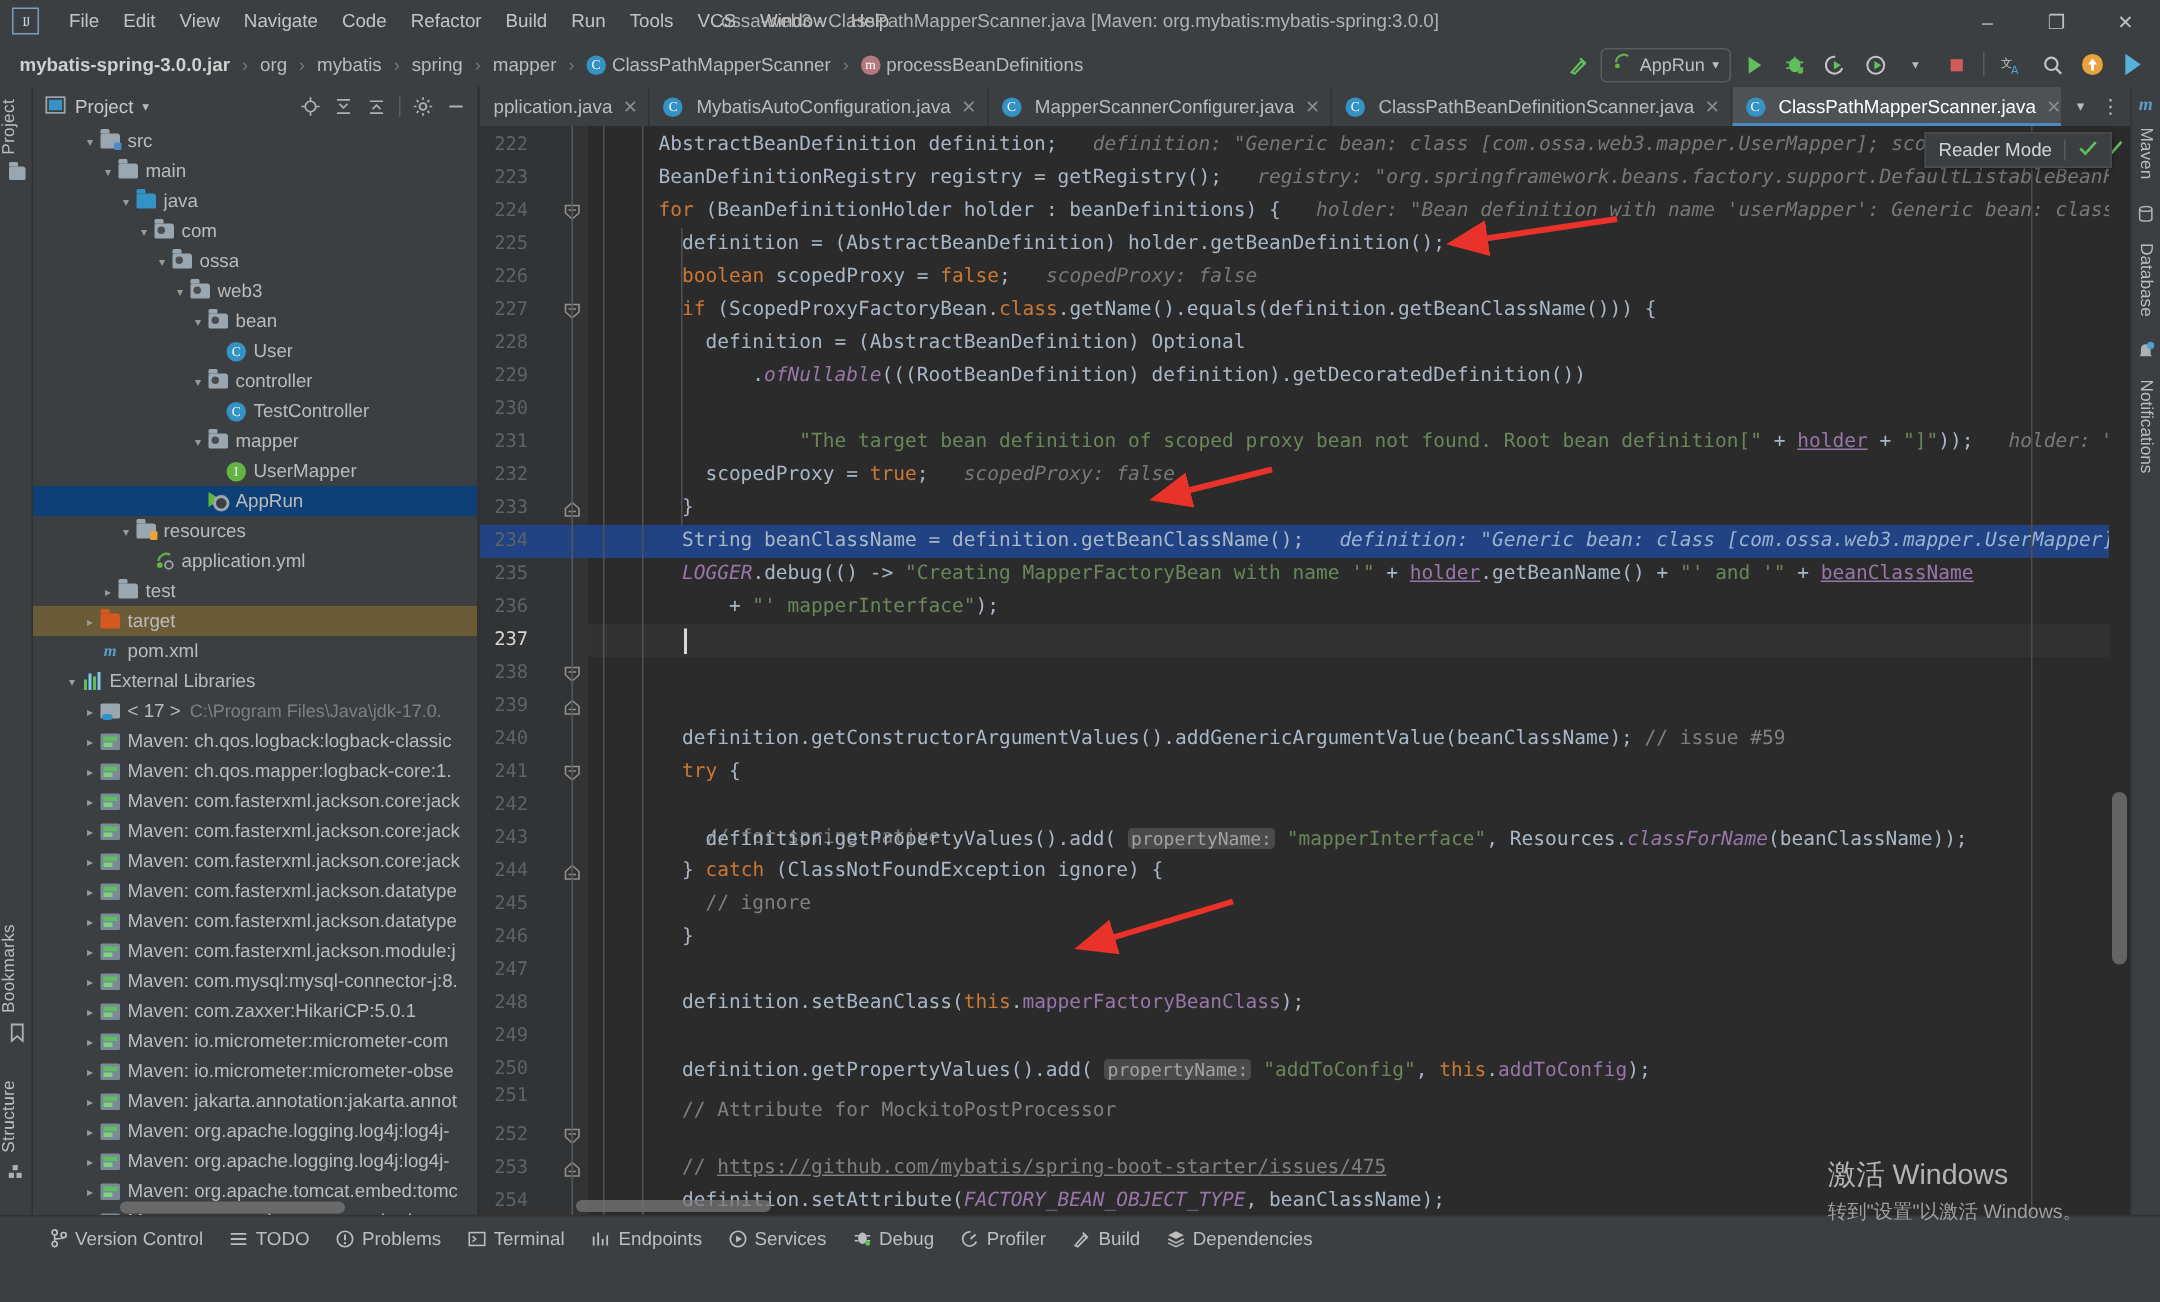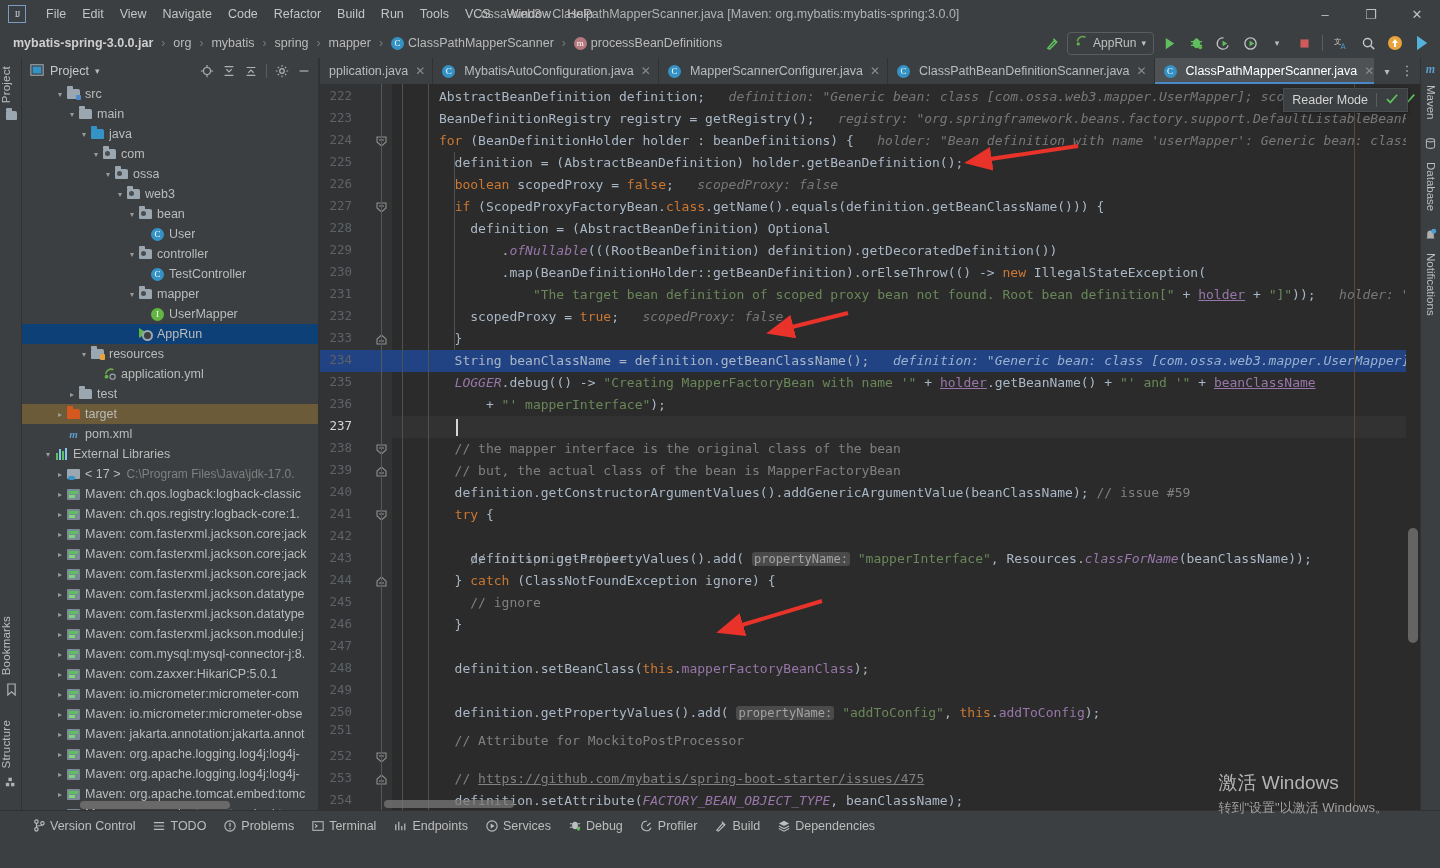--- a/index.html
+++ b/index.html
@@ -622,21 +622,21 @@
           <span class="fico">
             <span class="jar-ico"></span>
           </span>
           <span class="tlabel">Maven: ch.qos.logback:logback-classic</span>
         </div>
         <div class="tnode" style="padding-left: 32px;">
           <span class="arrow">▸</span>
           <span class="fico">
             <span class="jar-ico"></span>
           </span>
-          <span class="tlabel">Maven: ch.qos.registry:logback-core:1.</span>
+          <span class="tlabel">Maven: ch.qos.mapper:logback-core:1.</span>
         </div>
         <div class="tnode" style="padding-left: 32px;">
           <span class="arrow">▸</span>
           <span class="fico">
             <span class="jar-ico"></span>
           </span>
           <span class="tlabel">Maven: com.fasterxml.jackson.core:jack</span>
         </div>
         <div class="tnode" style="padding-left: 32px;">
           <span class="arrow">▸</span>
@@ -872,31 +872,28 @@
         <div class="hl-row" style="top: 266px;"></div>
         <div class="caret-row" style="top: 332px;"></div>
         <div class="cl" style="top: 2px;"><span class="txt">      AbstractBeanDefinition definition;</span><span class="hint">   definition: "Generic bean: class [com.ossa.web3.mapper.UserMapper]; sco</span></div>
         <div class="cl" style="top: 24px;"><span class="txt">      BeanDefinitionRegistry registry = getRegistry();</span><span class="hint">   registry: "org.springframework.beans.factory.support.DefaultListableBeanFac</span></div>
         <div class="cl" style="top: 46px;"><span class="txt">      </span><span class="kw">for</span><span class="txt"> (BeanDefinitionHolder holder : beanDefinitions) {</span><span class="hint">   holder: "Bean definition with name 'userMapper': Generic bean: class [</span></div>
         <div class="cl" style="top: 68px;"><span class="txt">        definition = (AbstractBeanDefinition) holder.getBeanDefinition();</span></div>
         <div class="cl" style="top: 90px;"><span class="txt">        </span><span class="kw">boolean</span><span class="txt"> scopedProxy = </span><span class="kw">false</span><span class="txt">;</span><span class="hint">   scopedProxy: false</span></div>
         <div class="cl" style="top: 112px;"><span class="txt">        </span><span class="kw">if</span><span class="txt"> (ScopedProxyFactoryBean.</span><span class="kw">class</span><span class="txt">.getName().equals(definition.getBeanClassName())) {</span></div>
         <div class="cl" style="top: 134px;"><span class="txt">          definition = (AbstractBeanDefinition) Optional</span></div>
         <div class="cl" style="top: 156px;"><span class="txt">              .</span><span class="stat">ofNullable</span><span class="txt">(((RootBeanDefinition) definition).getDecoratedDefinition())</span></div>
-        <div class="cl" style="top: 178px;"><span class="txt">              .map(BeanDefinitionHolder::getBeanDefinition).orElseThrow(() -&gt; </span><span class="kw">new</span><span class="txt"> IllegalStateException(</span></div>
         <div class="cl" style="top: 200px;"><span class="txt">                  </span><span class="str">"The target bean definition of scoped proxy bean not found. Root bean definition["</span><span class="txt"> + </span><span class="link">holder</span><span class="txt"> + </span><span class="str">"]"</span><span class="txt">));</span><span class="hint">   holder: "Be</span></div>
         <div class="cl" style="top: 222px;"><span class="txt">          scopedProxy = </span><span class="kw">true</span><span class="txt">;</span><span class="hint">   scopedProxy: false</span></div>
         <div class="cl" style="top: 244px;"><span class="txt">        }</span></div>
         <div class="cl" style="top: 266px;"><span class="txt">        String beanClassName = definition.getBeanClassName();</span><span class="hint-sel">   definition: "Generic bean: class [com.ossa.web3.mapper.UserMapper];</span></div>
         <div class="cl" style="top: 288px;"><span class="txt">        </span><span class="stat">LOGGER</span><span class="txt">.debug(() -&gt; </span><span class="str">"Creating MapperFactoryBean with name '"</span><span class="txt"> + </span><span class="link">holder</span><span class="txt">.getBeanName() + </span><span class="str">"' and '"</span><span class="txt"> + </span><span class="link">beanClassName</span></div>
         <div class="cl" style="top: 310px;"><span class="txt">            + </span><span class="str">"' mapperInterface"</span><span class="txt">);</span></div>
         <div class="cl" style="top: 332px;"></div>
         <div class="caret" style="top: 335px; left: 64px;"></div>
-        <div class="cl" style="top: 354px;"><span class="cmt">        // the mapper interface is the original class of the bean</span></div>
-        <div class="cl" style="top: 376px;"><span class="cmt">        // but, the actual class of the bean is MapperFactoryBean</span></div>
         <div class="cl" style="top: 398px;"><span class="txt">        definition.getConstructorArgumentValues().addGenericArgumentValue(beanClassName); </span><span class="cmt">// issue #59</span></div>
         <div class="cl" style="top: 420px;"><span class="txt">        </span><span class="kw">try</span><span class="txt"> {</span></div>
         <div class="cl" style="top: 464px;"><span class="cmt">          // for spring-native</span></div>
         <div class="cl" style="top: 464px;"><span class="txt">          definition.getPropertyValues().add( </span><span class="plbl">propertyName:</span><span class="txt"> </span><span class="str">"mapperInterface"</span><span class="txt">, Resources.</span><span class="stat">classForName</span><span class="txt">(beanClassName));</span></div>
         <div class="cl" style="top: 486px;"><span class="txt">        } </span><span class="kw">catch</span><span class="txt"> (ClassNotFoundException ignore) {</span></div>
         <div class="cl" style="top: 508px;"><span class="cmt">          // ignore</span></div>
         <div class="cl" style="top: 530px;"><span class="txt">        }</span></div>
         <div class="cl" style="top: 552px;"></div>
         <div class="cl" style="top: 574px;"><span class="txt">        definition.setBeanClass(</span><span class="kw">this</span><span class="txt">.</span><span class="fld">mapperFactoryBeanClass</span><span class="txt">);</span></div>
         <div class="cl" style="top: 596px;"></div>

